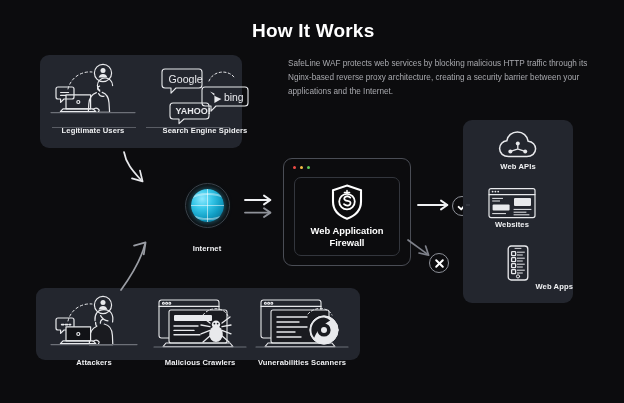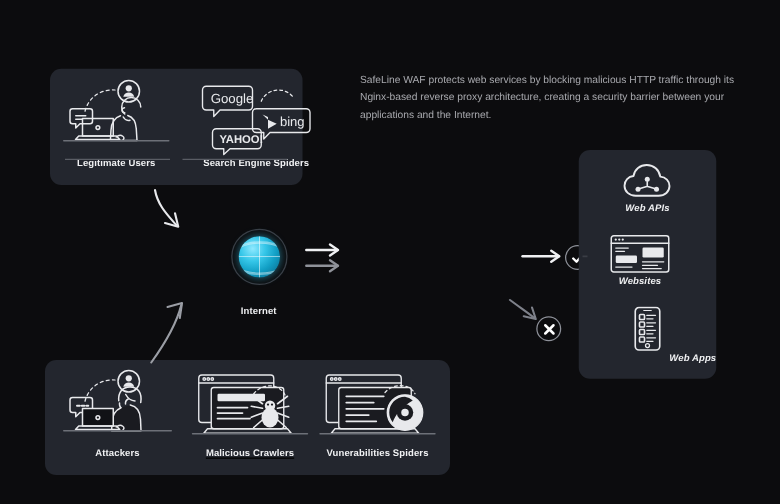--- a/index.html
+++ b/index.html
@@ -26,22 +26,22 @@
     font-size:8.2px;line-height:1.72;
     color:#a8a9ae;font-weight:400;margin-left:29px;
   }
 
   
   .panel{
     background:#23262e;
     border-radius:9px;
   }
   #panel-sources{left:40px;top:55px;width:202px;height:93px;}
-  #panel-threats{left:36px;top:288px;width:324px;height:92px;}
-  #panel-targets{left:463px;top:120px;width:110px;height:183px;font-style:italic;}
+  #panel-threats{left:36px;top:288px;width:324px;height:72px;}
+  #panel-targets{left:463px;top:120px;width:110px;height:183px;}
 
   
   .node{position:absolute;text-align:center;}
   .node .art{
     position:relative;margin:0 auto;
     display:flex;align-items:flex-end;justify-content:center;
   }
   .node .cap{
     font-size:7.6px;font-weight:700;color:#f0f1f3;
     letter-spacing:.1px;white-space:nowrap;margin-top:1px;
@@ -107,20 +107,21 @@
   #marker-block{left:429px;top:253px;}
 
   
   #overlay{position:absolute;left:0;top:0;width:624px;height:403px;pointer-events:none;}
 </style>
 </head>
 <body>
 
 <div id="stage">
 
+  <div class="abs" id="page-title">How It Works</div>
   <div class="abs" id="page-desc">SafeLine WAF protects web services by blocking malicious HTTP traffic through its Nginx-based reverse proxy architecture, creating a security barrier between your applications and the Internet.</div>
 
   <div class="abs panel" id="panel-sources">
 
     <div class="node" style="left:6px;top:8px;width:94px;">
       <div class="art" style="height:62px;">
         <svg width="94" height="62" viewBox="0 0 94 62" fill="none" stroke="#e8e9ec" stroke-width="1.2" stroke-linecap="round" stroke-linejoin="round">
 
           <circle cx="57" cy="10" r="8.6" stroke="#e8e9ec" stroke-width="1.2"></circle>
           <circle cx="57" cy="7.6" r="2.5" fill="#e8e9ec" stroke="none"></circle>
@@ -244,31 +245,50 @@
 
           <circle cx="74" cy="35" r="14.2" fill="#e8e9ec" stroke="none"></circle>
           <circle cx="74" cy="35" r="14.2" stroke="#e8e9ec" stroke-width="1"></circle>
           <path d="M74 22.4c-7 0-12.6 5.6-12.6 12.6 0 3 1 5.6 2.8 7.8 2-6 7-12 16-17.4a12.5 12.5 0 0 0-6.2-3z" fill="#1a1b20" stroke="none"></path>
           <circle cx="74" cy="35" r="6.6" fill="#1a1b20" stroke="none"></circle>
           <circle cx="74" cy="35" r="3" fill="#e8e9ec" stroke="none"></circle>
           <path d="M15 51.6h70l-3-3.6H18z"></path>
           <path d="M6 52h92" stroke="#6d7078"></path>
         </svg>
       </div>
-      <div class="cap cap-sm">Vunerabilities Spiders</div>
+      <div class="cap cap-sm">Vunerabilities Scanners</div>
     </div>
   </div>
 
   <div class="node abs" id="node-internet">
     <div class="globe-wrap">
       <div class="globe"></div>
     </div>
     <div class="cap" style="margin-top:16px;">Internet</div>
   </div>
 
+  <div class="abs" id="waf-window">
+    <div id="waf-dots">
+      <span class="dot r"></span>
+      <span class="dot y"></span>
+      <span class="dot g"></span>
+    </div>
+    <div id="waf-inner">
+      <svg width="32" height="36" viewBox="0 0 32 36">
+        <path d="M16 1.6 30 6.2v11.4c0 8.2-5.6 14.2-14 17.2C7.6 31.8 2 25.8 2 17.6V6.2z" fill="none" stroke="#ffffff" stroke-width="2.1"></path>
+        <circle cx="16" cy="17.6" r="7.8" fill="none" stroke="#ffffff" stroke-width="1.8"></circle>
+        <path d="M13.4 8.4h5.2M16 6.4v2.4" stroke="#ffffff" stroke-width="1.5" stroke-linecap="round"></path>
+        <path d="M19.3 13.6c-1.3-1.2-3.1-1.6-4.6-1-1.7.7-2 2.7-.4 3.6 1.3.8 3.6.5 4.6 1.5 1.2 1.2.6 3.2-1.3 3.7-1.6.4-3.4-.1-4.6-1.2" fill="none" stroke="#ffffff" stroke-width="1.8" stroke-linecap="round"></path>
+      </svg>
+      <div id="waf-label">
+        <div>Web Application</div>
+        <div>Firewall</div>
+      </div>
+    </div>
+  </div>
 
   <div class="marker abs" id="marker-allow">
     <svg width="11" height="11" viewBox="0 0 11 11">
       <path d="M1.6 5.8 4.2 8.4 9.4 2.6" fill="none" stroke="#ffffff" stroke-width="1.9" stroke-linecap="round" stroke-linejoin="round"></path>
     </svg>
   </div>
   <div class="marker abs" id="marker-block">
     <svg width="11" height="11" viewBox="0 0 11 11">
       <path d="M2.2 2.2 8.8 8.8M8.8 2.2 2.2 8.8" fill="none" stroke="#ffffff" stroke-width="2" stroke-linecap="round"></path>
     </svg>

